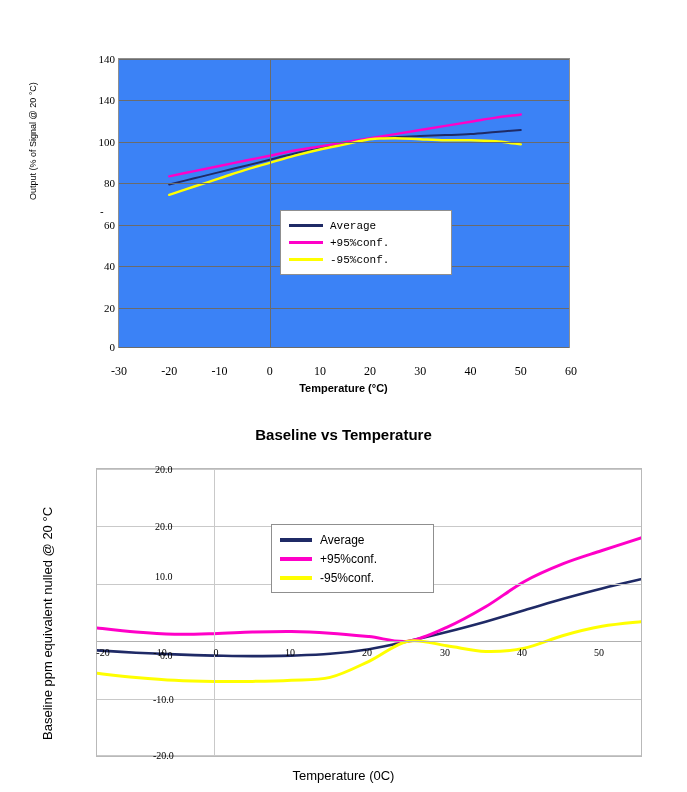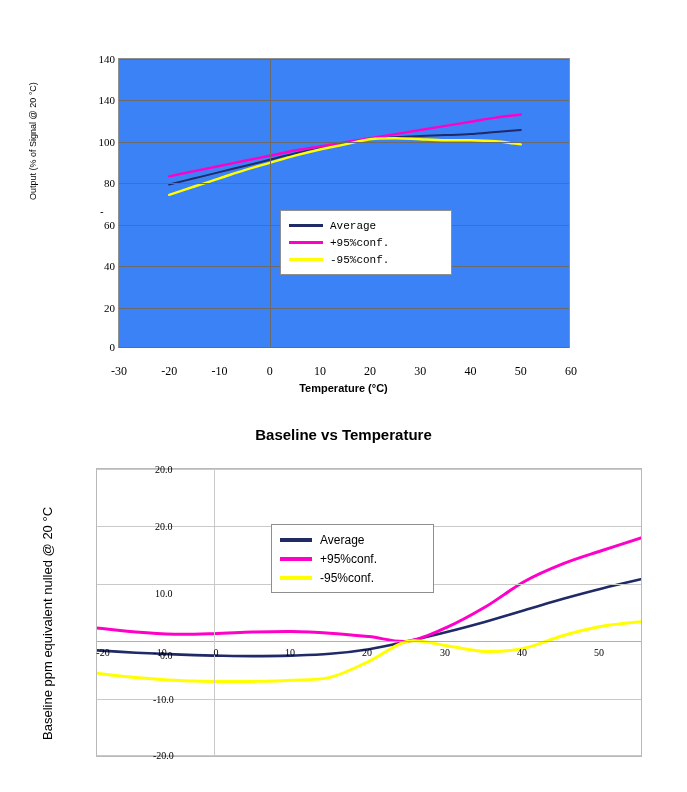--- a/index.html
+++ b/index.html
@@ -291,21 +291,21 @@
     <div class="hgrid" style="top:0px"></div>
     <div class="hgrid" style="top:57.4px"></div>
     <div class="hgrid" style="top:114.8px"></div>
     <div class="hgrid zero" style="top:172.2px"></div>
     <div class="hgrid" style="top:229.6px"></div>
     <div class="hgrid" style="top:286px"></div>
     <div class="vaxis" style="left:117.4px"></div>
 
     <div class="c2-ytick" style="top:0px;left:58px">20.0</div>
     <div class="c2-ytick" style="top:57.4px;left:58px">20.0</div>
-    <div class="c2-ytick" style="top:124px;left:58px">10.0</div>
+    <div class="c2-ytick" style="top:107px;left:58px">10.0</div>
     <div class="c2-ytick" style="top:186px;left:63px">0.0</div>
     <div class="c2-ytick" style="top:229.6px;left:56px">-10.0</div>
     <div class="c2-ytick" style="top:286px;left:56px">-20.0</div>
 
     <div class="c2-xtick" style="left:6px;top:178px">-20</div>
     <div class="c2-xtick" style="left:63px;top:178px">-10</div>
     <div class="c2-xtick" style="left:119px;top:178px">0</div>
     <div class="c2-xtick" style="left:193px;top:178px">10</div>
     <div class="c2-xtick" style="left:270px;top:178px">20</div>
     <div class="c2-xtick" style="left:348px;top:178px">30</div>
@@ -327,13 +327,14 @@
     <div class="leg-row">
       <span class="leg-swatch" style="background: rgb(255, 0, 200);"></span>
       <span class="leg-text">+95%conf.</span>
     </div>
     <div class="leg-row">
       <span class="leg-swatch" style="background: rgb(255, 255, 0);"></span>
       <span class="leg-text">-95%conf.</span>
     </div>
   </div>
 
+  <div id="c2-xlabel">Temperature (0C)</div>
 </div>
 
 </body></html>

